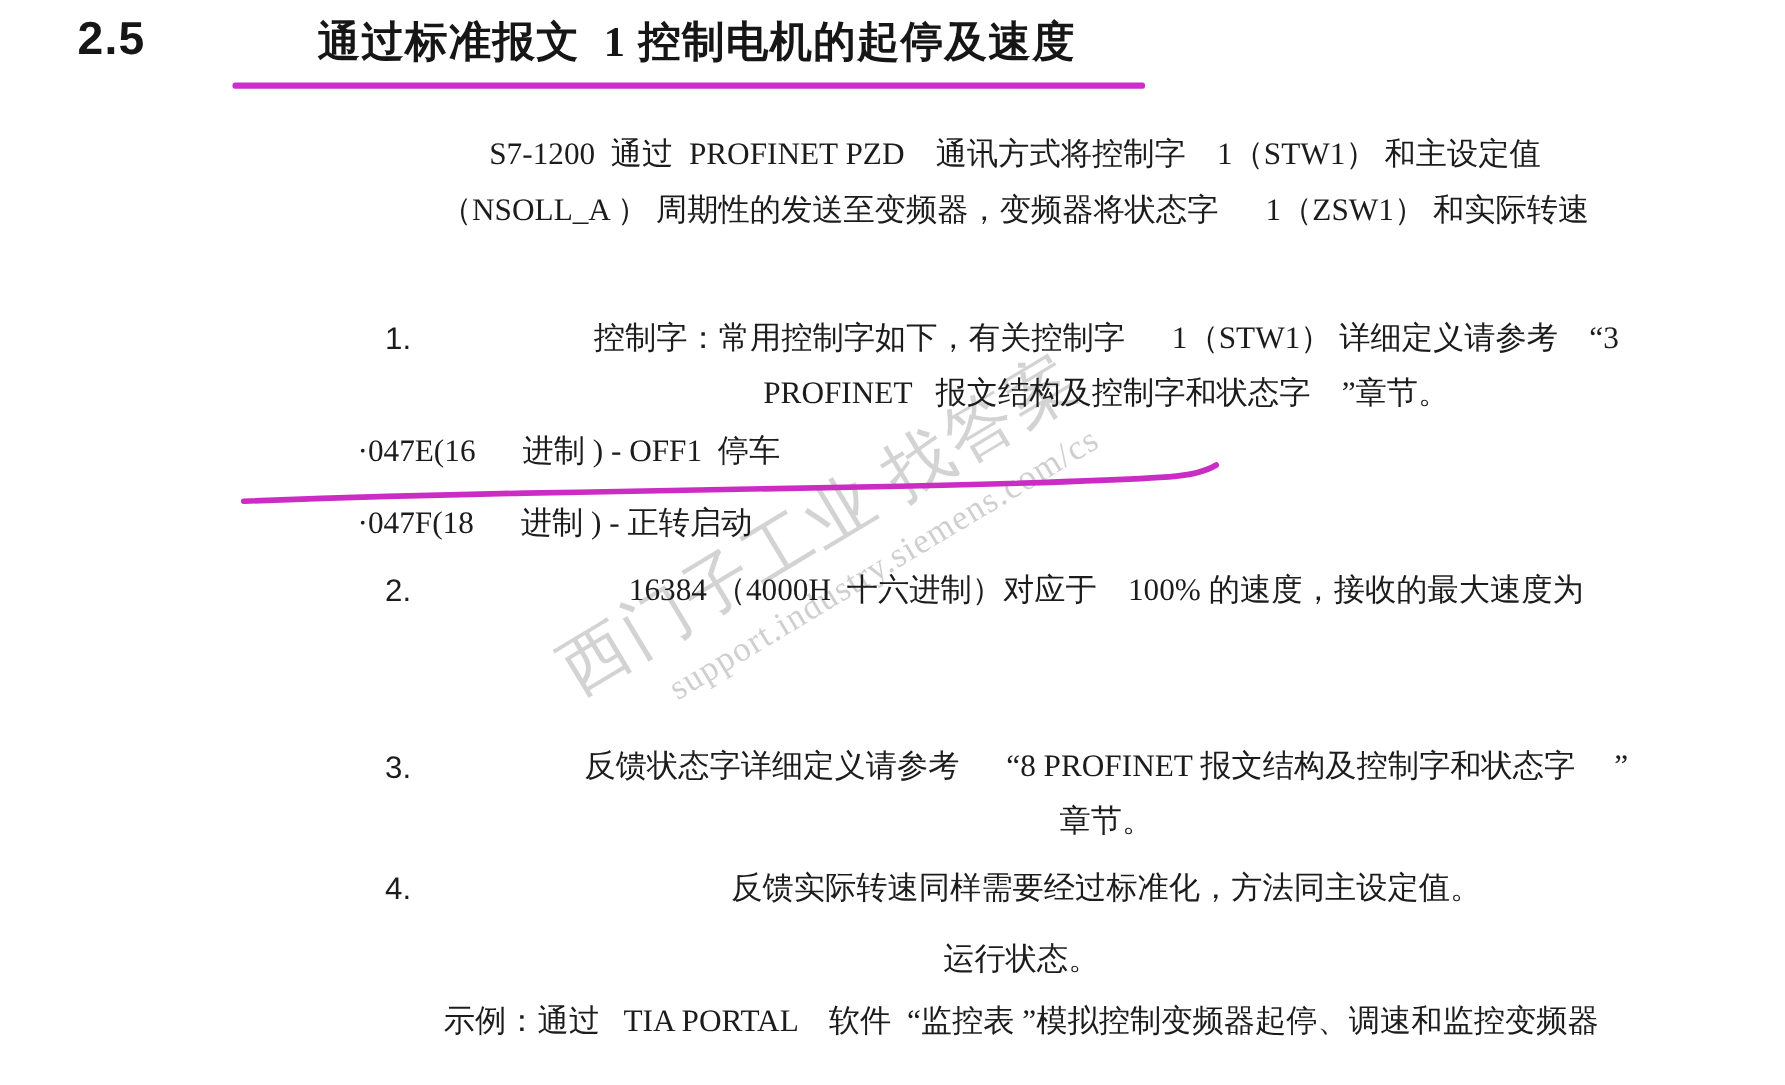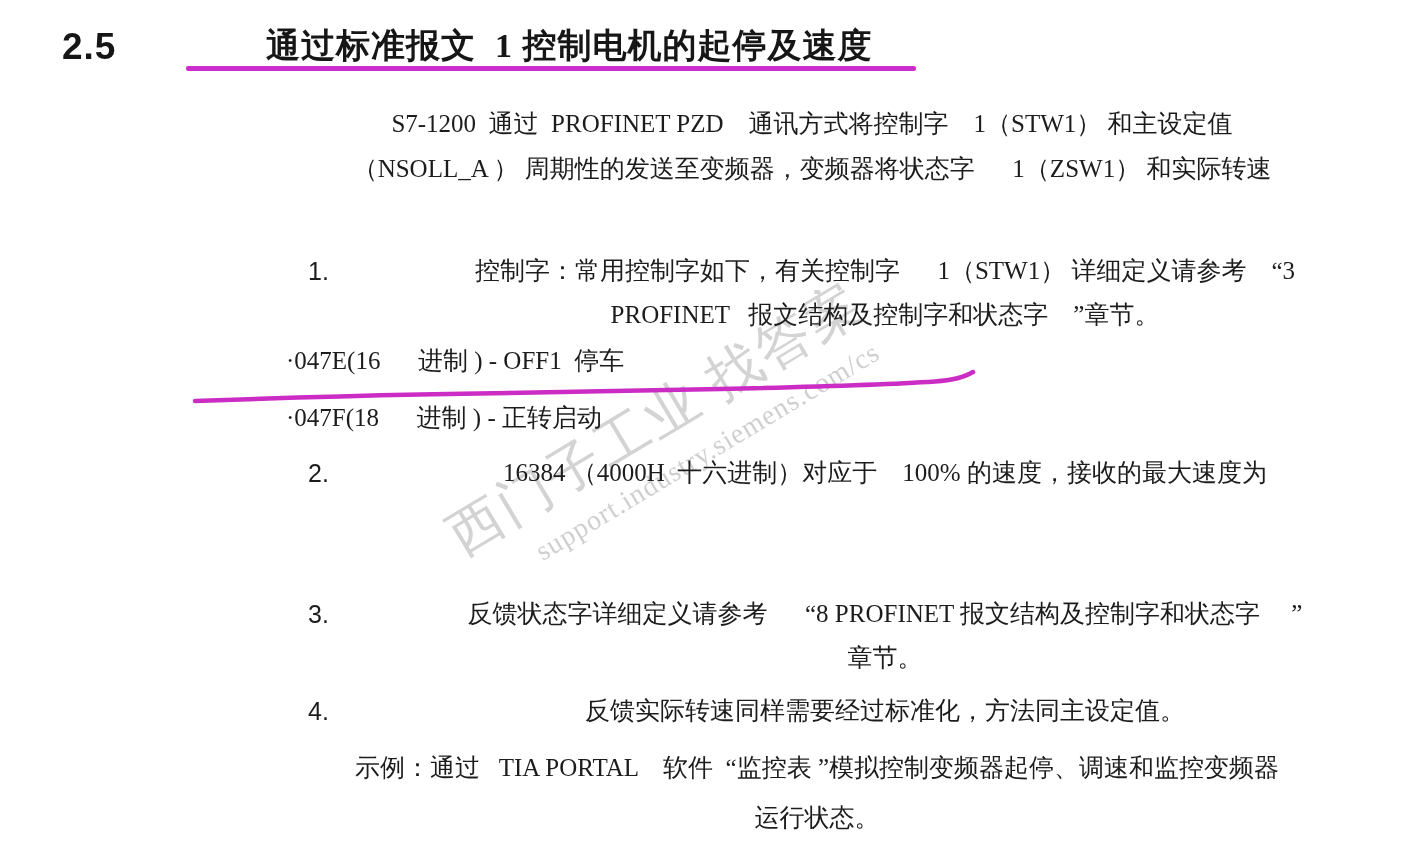--- a/index.html
+++ b/index.html
@@ -6,25 +6,25 @@
   .page{
     position:relative;
     width:1428px;height:868px;
     background:#ffffff;
     overflow:hidden;
     font-family:"Liberation Sans","DejaVu Sans",sans-serif;
     color:#1c1c1c;
   }
   
   .sec-num{
-    position:absolute;left:62px;top:26px;
+    position:absolute;left:62px;top:10px;
     font-size:37px;font-weight:600;letter-spacing:1px;color:#161616;
   }
   .sec-title{
-    position:absolute;left:254px;top:11px;margin:12px;
+    position:absolute;left:254px;top:11px;margin:0;
     font-size:34px;font-weight:600;color:#161616;
     font-family:"Liberation Serif","DejaVu Serif",serif;
     white-space:pre;letter-spacing:1px;
   }
   .heading-underline{
     position:absolute;left:186px;top:66px;width:730px;height:5px;
     border-radius:2px;
   }
   
   .line{white-space:pre-wrap;text-align:center;}
@@ -124,22 +124,22 @@
     </div>
 
     <div class="list-item item-4">
       <span class="num">4.</span>
       <div class="li-body">
         <div class="line">反馈实际转速同样需要经过标准化，方法同主设定值。</div>
       </div>
     </div>
 
     <div class="example">
+      <div class="line">运行状态。</div>
       <div class="line">示例：通过   TIA PORTAL    软件  “监控表 ”模拟控制变频器起停、调速和监控变频器</div>
-      <div class="line">运行状态。</div>
     </div>
 
   </div>
 
   <svg class="strike-svg" width="800" height="50">
     <path id="strike-path" d="M 5,36 C 60,34 130,31.5 230,29.5 C 330,27.8 430,26.2 530,24 C 620,22 700,19.5 745,16.5 C 765,15 775,12 783,7" fill="none" stroke-width="4.5" stroke-linecap="round" stroke="#cb2cc4"></path>
   </svg>
 
 </div>
 

